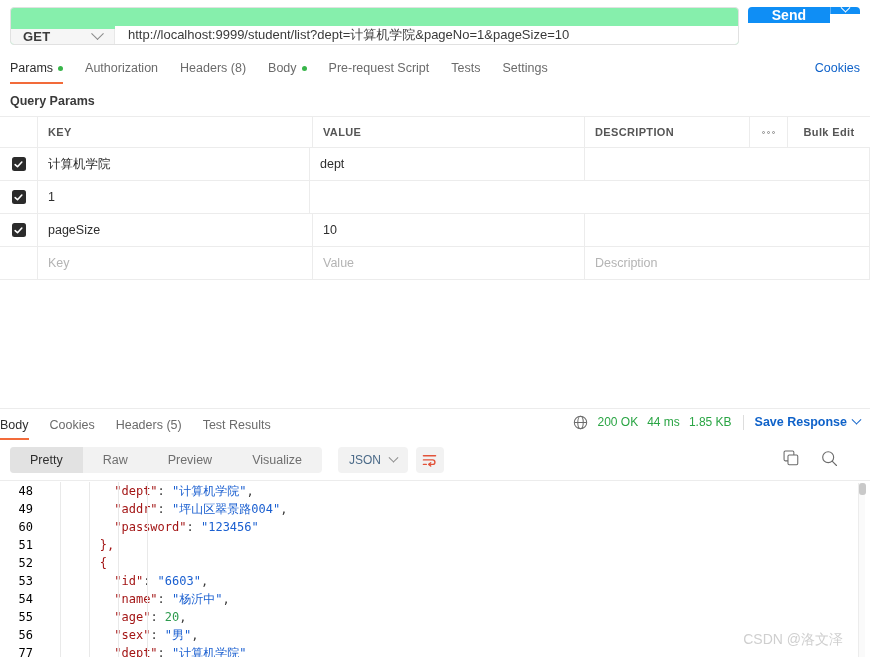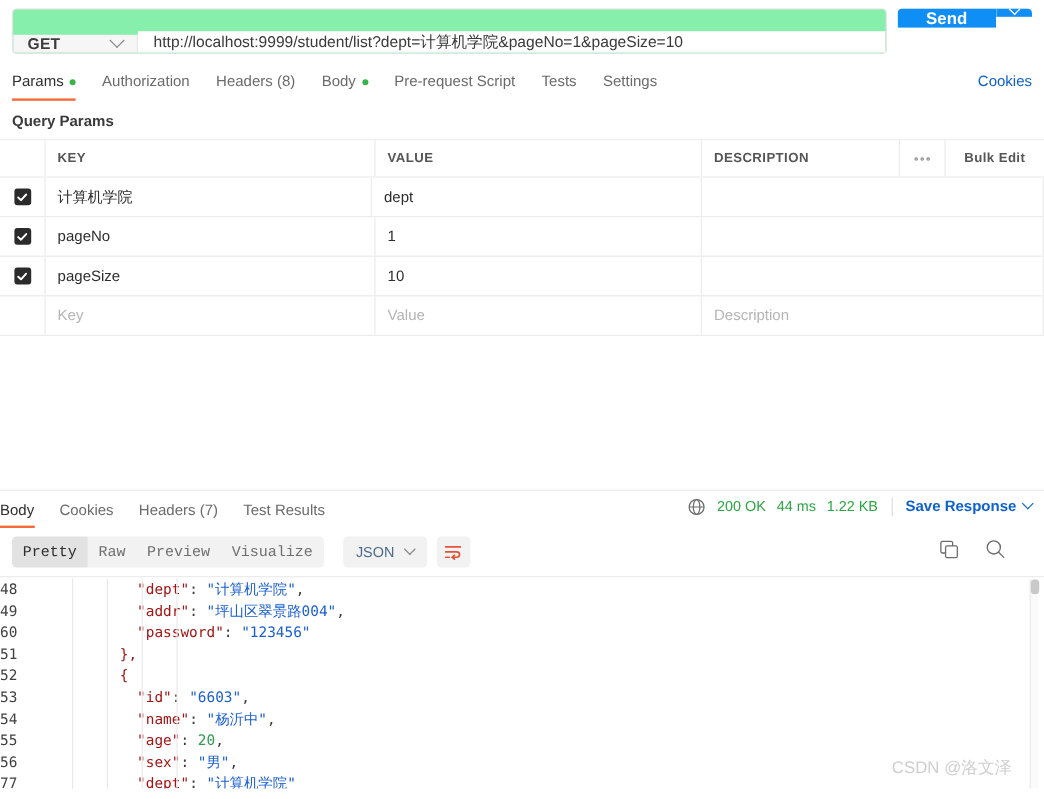--- a/index.html
+++ b/index.html
@@ -270,25 +270,24 @@
   .segs {
     display: flex;
     background: #f2f2f2;
     border-radius: 4px;
     overflow: hidden;
     height: 26px;
   }
   .seg {
     font-size: 12.5px;
     color: #6f6f6f;
-    padding: 0 9px;
-    display: flex;
-    align-items: center;
-    cursor: pointer;
-    font-family: Liberation Mono, monospace;
+    padding: 0 20px;
+    display: flex;
+    align-items: center;
+    cursor: pointer;
   }
   .seg.active { background: #e2e2e2; color: #2e2e2e; }
   .fmt-select {
     display: flex;
     align-items: center;
     gap: 9px;
     background: #f2f2f2;
     border-radius: 4px;
     height: 26px;
     padding: 0 11px;
@@ -324,22 +323,23 @@
   }
   .code {
     display: flex;
     font-family: "DejaVu Sans Mono", "Liberation Mono", monospace;
     font-size: 12px;
     line-height: 18px;
     padding-top: 1px;
   }
   .gutter {
     width: 42px;
+    text-align: right;
     padding-right: 9px;
-    color: #404040;
+    color: #000000;
     user-select: none;
     flex: none;
   }
   .codelines { position: relative; flex: 1; }
   .cl { white-space: pre; height: 18px; }
   .tok-key { color: #a31515; }
   .tok-str { color: #1a5fd0; }
   .tok-num { color: #2e9b4e; }
   .tok-p { color: #3a3a3a; }
   .guides {
@@ -458,21 +458,20 @@
   </div>
 
   <div class="prow">
     <div class="pcell c-check">
       <span class="cb">
         <svg width="9" height="9" viewBox="0 0 10 10">
             <path d="M1.3 5.1 L3.9 7.5 L8.7 2.3" stroke="#fff" stroke-width="1.8" fill="none" stroke-linecap="round" stroke-linejoin="round"></path>
           </svg>
       </span>
     </div>
-    <div class="pcell c-key">pageNo</div>
     <div class="pcell c-val">1</div>
     <div class="pcell c-desc"></div>
   </div>
 
   <div class="prow">
     <div class="pcell c-check">
       <span class="cb">
         <svg width="9" height="9" viewBox="0 0 10 10">
             <path d="M1.3 5.1 L3.9 7.5 L8.7 2.3" stroke="#fff" stroke-width="1.8" fill="none" stroke-linecap="round" stroke-linejoin="round"></path>
           </svg>
@@ -491,34 +490,34 @@
   </div>
 </div>
 
 <div class="blank-area"></div>
 
 <div class="resp-sep"></div>
 
 <div class="resp-tabs">
   <div class="rsp-tab active">Body</div>
   <div class="rsp-tab">Cookies</div>
-  <div class="rsp-tab">Headers (7)</div>
+  <div class="rsp-tab">Headers (5)</div>
   <div class="rsp-tab">Test Results</div>
 
   <div class="meta">
     <span>
       <svg width="15" height="15" viewBox="0 0 16 16">
         <circle cx="8" cy="8" r="6.6" fill="none" stroke="#6b6b6b" stroke-width="1.1"></circle>
         <ellipse cx="8" cy="8" rx="2.9" ry="6.6" fill="none" stroke="#6b6b6b" stroke-width="1.1"></ellipse>
         <line x1="1.4" y1="8" x2="14.6" y2="8" stroke="#6b6b6b" stroke-width="1.1"></line>
       </svg>
     </span>
     <span class="ok">200 OK</span>
     <span class="ok">44 ms</span>
-    <span class="ok">1.22 KB</span>
+    <span class="ok">1.85 KB</span>
     <span class="divider"></span>
     <span class="save-resp">
       <span>Save Response</span>
       <span class="chev sm"></span>
     </span>
   </div>
 </div>
 
 <div class="body-toolbar">
   <div class="segs">

